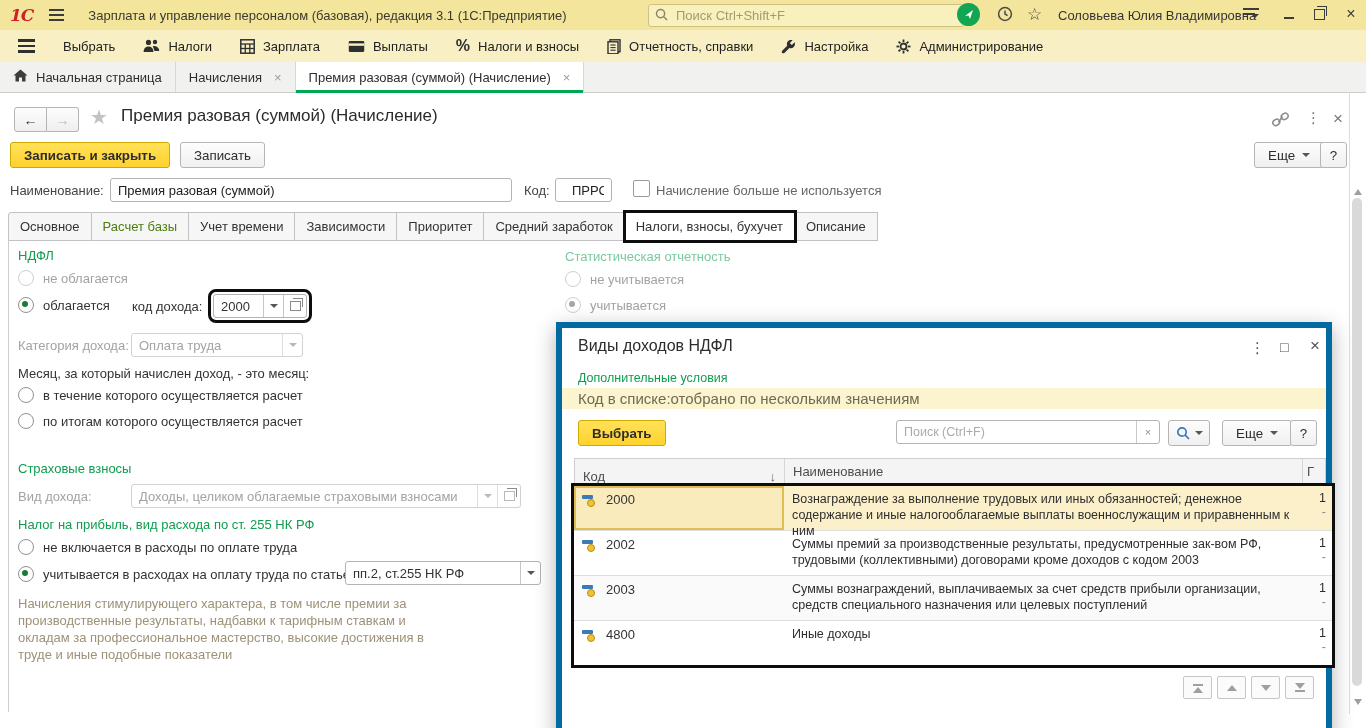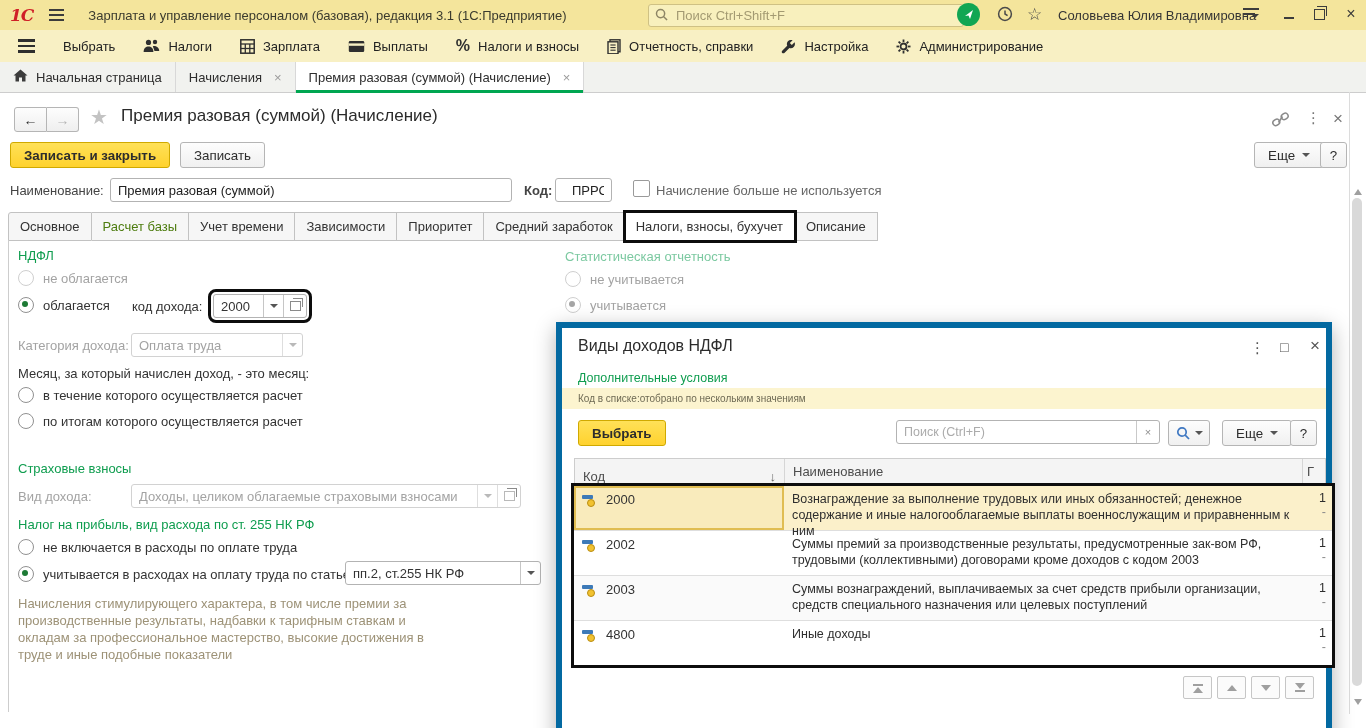--- a/index.html
+++ b/index.html
@@ -93,21 +93,21 @@
   .leftline{position:absolute;left:8px;top:240px;width:1px;height:472px;background:#cdcdcd;}
   .rightline{position:absolute;left:1349px;top:92px;width:1px;height:622px;background:#dcdcdc;}
   
   .modal{position:absolute;left:556px;top:322px;width:776px;height:484px;background:#fff;
          border:6px solid #0369a1;box-shadow:0 6px 20px rgba(0,0,0,.3);box-sizing:border-box;}
   .m-title{position:absolute;left:16px;top:9px;font-size:16px;color:#2c2c2c;}
   .m-ic{position:absolute;top:11px;cursor:pointer;color:#555;text-align:center;}
   .m-link{position:absolute;left:16px;top:43px;font-size:12.5px;color:#0f9d4f;cursor:pointer;}
   .m-banner{position:absolute;left:0;top:60px;width:100%;height:21px;background:#fcf4cf;
             display:flex;align-items:center;}
-  .m-banner span{margin-left:16px;font-size:10px;color:#6e6a54;}
+  .m-banner span{margin-left:16px;font-size:15px;color:#6e6a54;}
   .m-search{position:absolute;left:334px;top:92px;width:264px;height:24px;border:1px solid #b3b3b3;
             border-radius:3px;display:flex;box-sizing:border-box;}
   .m-search input{flex:1;border:0;outline:none;padding:0 7px;font-family:inherit;font-size:12.5px;
                   color:#333;background:transparent;}
   .m-search input::placeholder{color:#ababab;}
   .m-search .clr{width:22px;border-left:1px solid #c9c9c9;display:flex;align-items:center;
                  justify-content:center;color:#8f8f8f;font-size:11px;cursor:pointer;}
   
   .thead{position:absolute;left:12px;top:130px;width:752px;height:27px;background:#f4f4f4;
          border:1px solid #cdcdcd;box-sizing:border-box;display:flex;color:#4d4d4d;}
@@ -319,21 +319,21 @@
   <button class="btn yellow" style="position:absolute;left:10px;top:142px;">Записать и закрыть</button>
   <button class="btn" style="position:absolute;left:180px;top:142px;">Записать</button>
   <button class="btn" style="position:absolute;left:1254px;top:142px;">
       <span>Еще</span>
       <span class="caret"></span>
     </button>
   <button class="btn" style="position:absolute;left:1320px;top:142px;width:27px;padding:0;">?</button>
 
   <span class="lbl" style="left:10px;top:183px;color:#444;">Наименование:</span>
   <input class="txt" style="left: 110px; top: 178px; width: 402px;" value="Премия разовая (суммой)">
-  <span class="lbl" style="left:524px;top:183px;color:#444;font-weight:bold;">Код:</span>
+  <span class="lbl" style="left:524px;top:183px;color:#444;">Код:</span>
   <input class="txt" style="left: 555px; top: 178px; width: 57px; padding-left: 16px;" value="ПРРС">
   <span class="chk" style="left:633px;top:180px;"></span>
   <span class="lbl" style="left:656px;top:183px;color:#666;">Начисление больше не используется</span>
 
   <div class="formtabs">
       <span class="ftab">Основное</span>
       <span class="ftab disabled">Расчет базы</span>
       <span class="ftab">Учет времени</span>
       <span class="ftab">Зависимости</span>
       <span class="ftab">Приоритет</span>

